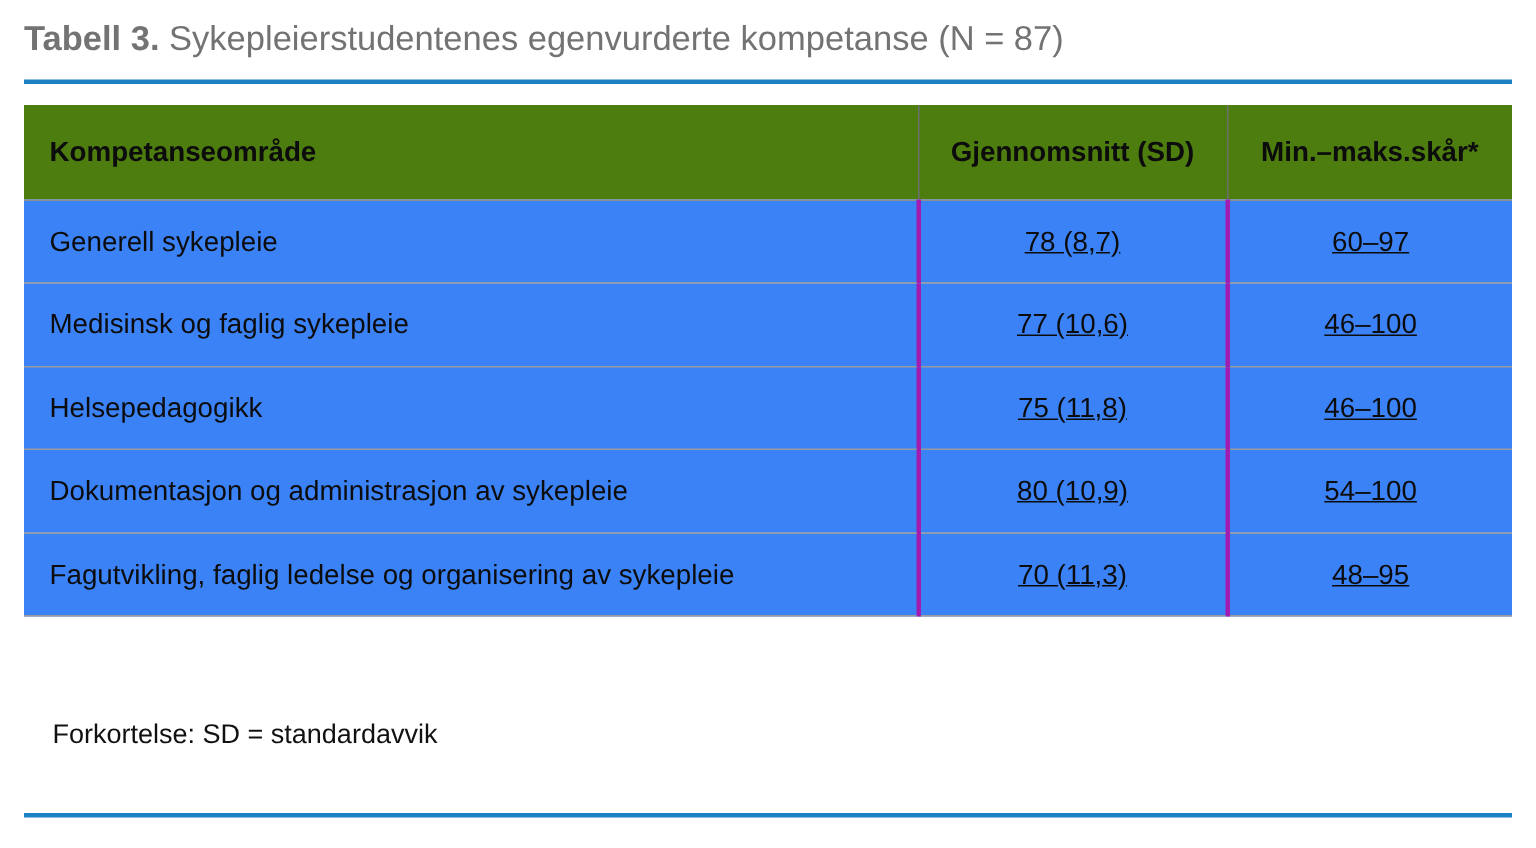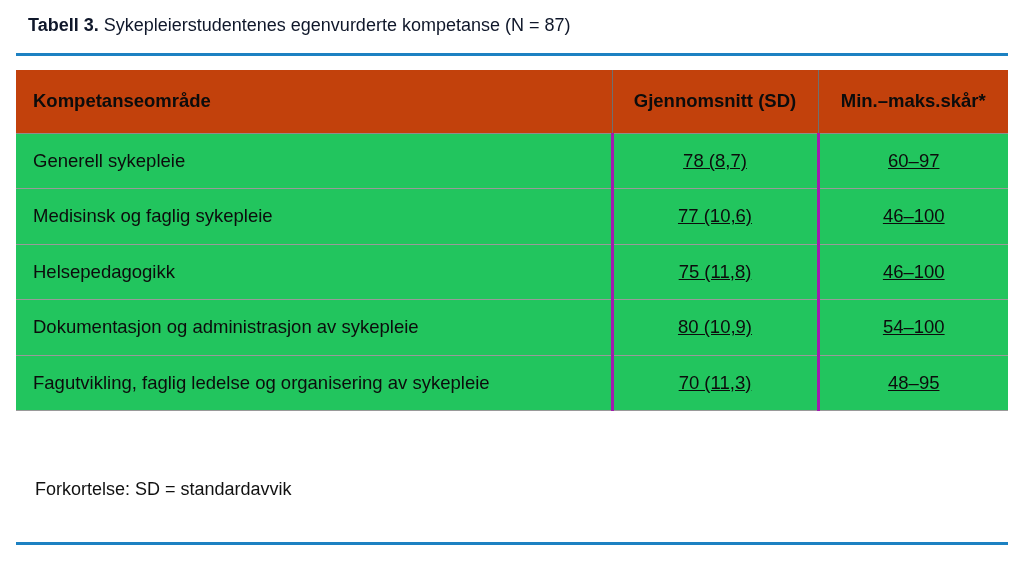--- a/index.html
+++ b/index.html
@@ -19,26 +19,26 @@
   .page {
     position: relative;
     width: 1024px;
     height: 565px;
     box-sizing: border-box;
   }
 
   
   .caption {
     position: absolute;
-    left: 28px;
+    left: 16px;
     top: 12px;
     width: 992px;
-    font-size: 18px;
+    font-size: 23px;
     line-height: 26px;
-    color: #0f172a;
+    color: #737373;
     white-space: nowrap;
   }
   .caption .caption-label {
     font-weight: bold;
   }
   .caption .caption-text {
     font-weight: normal;
   }
 
   
@@ -62,21 +62,21 @@
   table.data {
     width: 992px;
     border-collapse: collapse;
     table-layout: fixed;
   }
   table.data col.c1 { width: 596px; }
   table.data col.c2 { width: 206px; }
   table.data col.c3 { width: 190px; }
 
   table.data thead th {
-    background: #c2410c;
+    background: #4d7c0f;
     font-size: 18.5px;
     font-weight: bold;
     color: #0c0c0c;
     height: 63px;
     padding: 0 14px;
     border-bottom: 1px solid #8e8e8e;
     vertical-align: middle;
     box-sizing: border-box;
   }
   table.data thead th.h-left {
@@ -90,21 +90,21 @@
 
   table.data tbody td {
     height: 55.5px;
     font-size: 18.5px;
     font-weight: normal;
     color: #0c0c0c;
     padding: 0 14px;
     border-bottom: 1px solid #9a9a9a;
     vertical-align: middle;
     box-sizing: border-box;
-    background: #22c55e;
+    background: #3b82f6;
   }
   table.data tbody td.d-left {
     text-align: left;
     padding-left: 17px;
   }
   table.data tbody td.d-center {
     text-align: center;
     border-left: 3px solid #a21caf;
     text-decoration: underline;
   }

